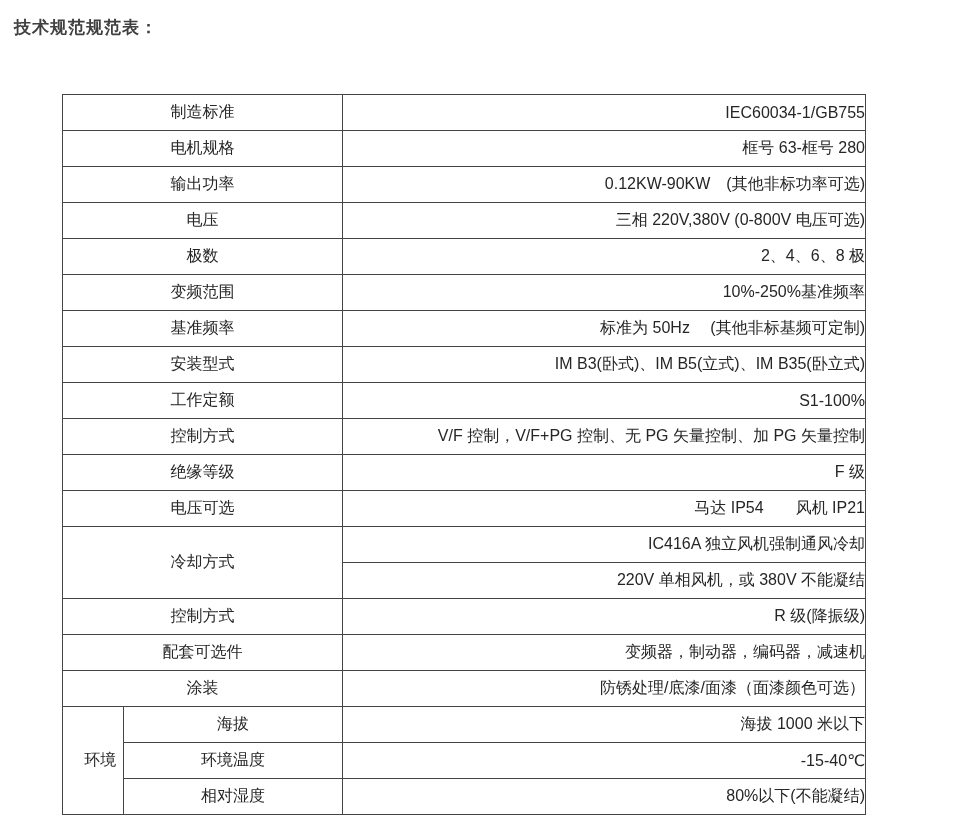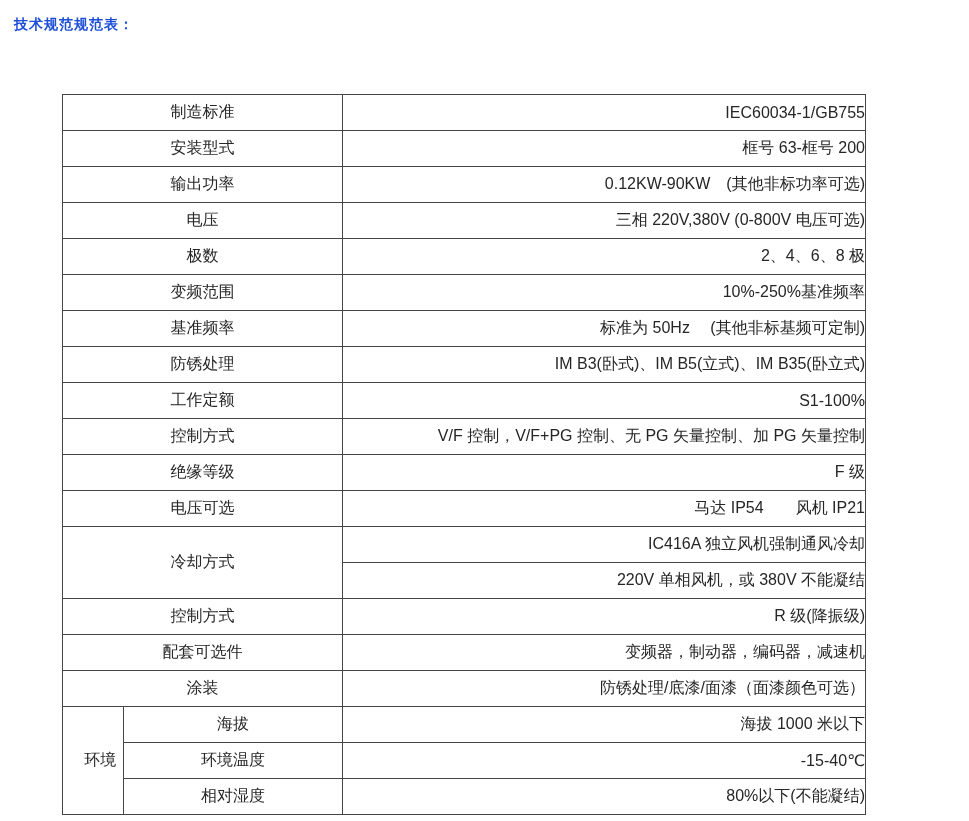--- a/index.html
+++ b/index.html
@@ -3,21 +3,21 @@
 <meta charset="utf-8">
 <style>
   html,body{margin:0;padding:0;}
   body{
     width:969px;height:821px;background:#ffffff;position:relative;
     font-family:"Liberation Sans","DejaVu Sans",sans-serif;
     color:#262626;
   }
   .page-title{
     position:absolute;left:14px;top:16px;
-    font-size:14px;font-weight:bold;color:#1d4ed8;
+    font-size:17px;font-weight:bold;color:#404040;
     letter-spacing:1px;
   }
   table.spec{
     position:absolute;left:62px;top:94px;
     width:803px;border-collapse:collapse;table-layout:fixed;
     border:1px solid #454545;
   }
   table.spec td{
     border:1px solid #454545;
     font-size:16px;color:#262626;
@@ -42,22 +42,22 @@
     <col style="width:61px">
     <col style="width:219px">
     <col style="width:523px">
   </colgroup>
   <tbody>
     <tr>
       <td class="label" colspan="2">制造标准</td>
       <td class="value">IEC60034-1/GB755</td>
     </tr>
     <tr>
-      <td class="label" colspan="2">安装型式</td>
-      <td class="value">框号 63-框号 200</td>
+      <td class="label" colspan="2">电机规格</td>
+      <td class="value">框号 63-框号 280</td>
     </tr>
     <tr>
       <td class="label" colspan="2">输出功率</td>
       <td class="value">0.12KW-90KW　(其他非标功率可选)</td>
     </tr>
     <tr>
       <td class="label" colspan="2">电压</td>
       <td class="value">三相 220V,380V (0-800V 电压可选)</td>
     </tr>
     <tr>
@@ -66,21 +66,21 @@
     </tr>
     <tr>
       <td class="label" colspan="2">变频范围</td>
       <td class="value">10%-250%基准频率</td>
     </tr>
     <tr>
       <td class="label" colspan="2">基准频率</td>
       <td class="value">标准为 50Hz　 (其他非标基频可定制)</td>
     </tr>
     <tr>
-      <td class="label" colspan="2">防锈处理</td>
+      <td class="label" colspan="2">安装型式</td>
       <td class="value">IM B3(卧式)、IM B5(立式)、IM B35(卧立式)</td>
     </tr>
     <tr>
       <td class="label" colspan="2">工作定额</td>
       <td class="value">S1-100%</td>
     </tr>
     <tr>
       <td class="label" colspan="2">控制方式</td>
       <td class="value">V/F 控制，V/F+PG 控制、无 PG 矢量控制、加 PG 矢量控制</td>
     </tr>

